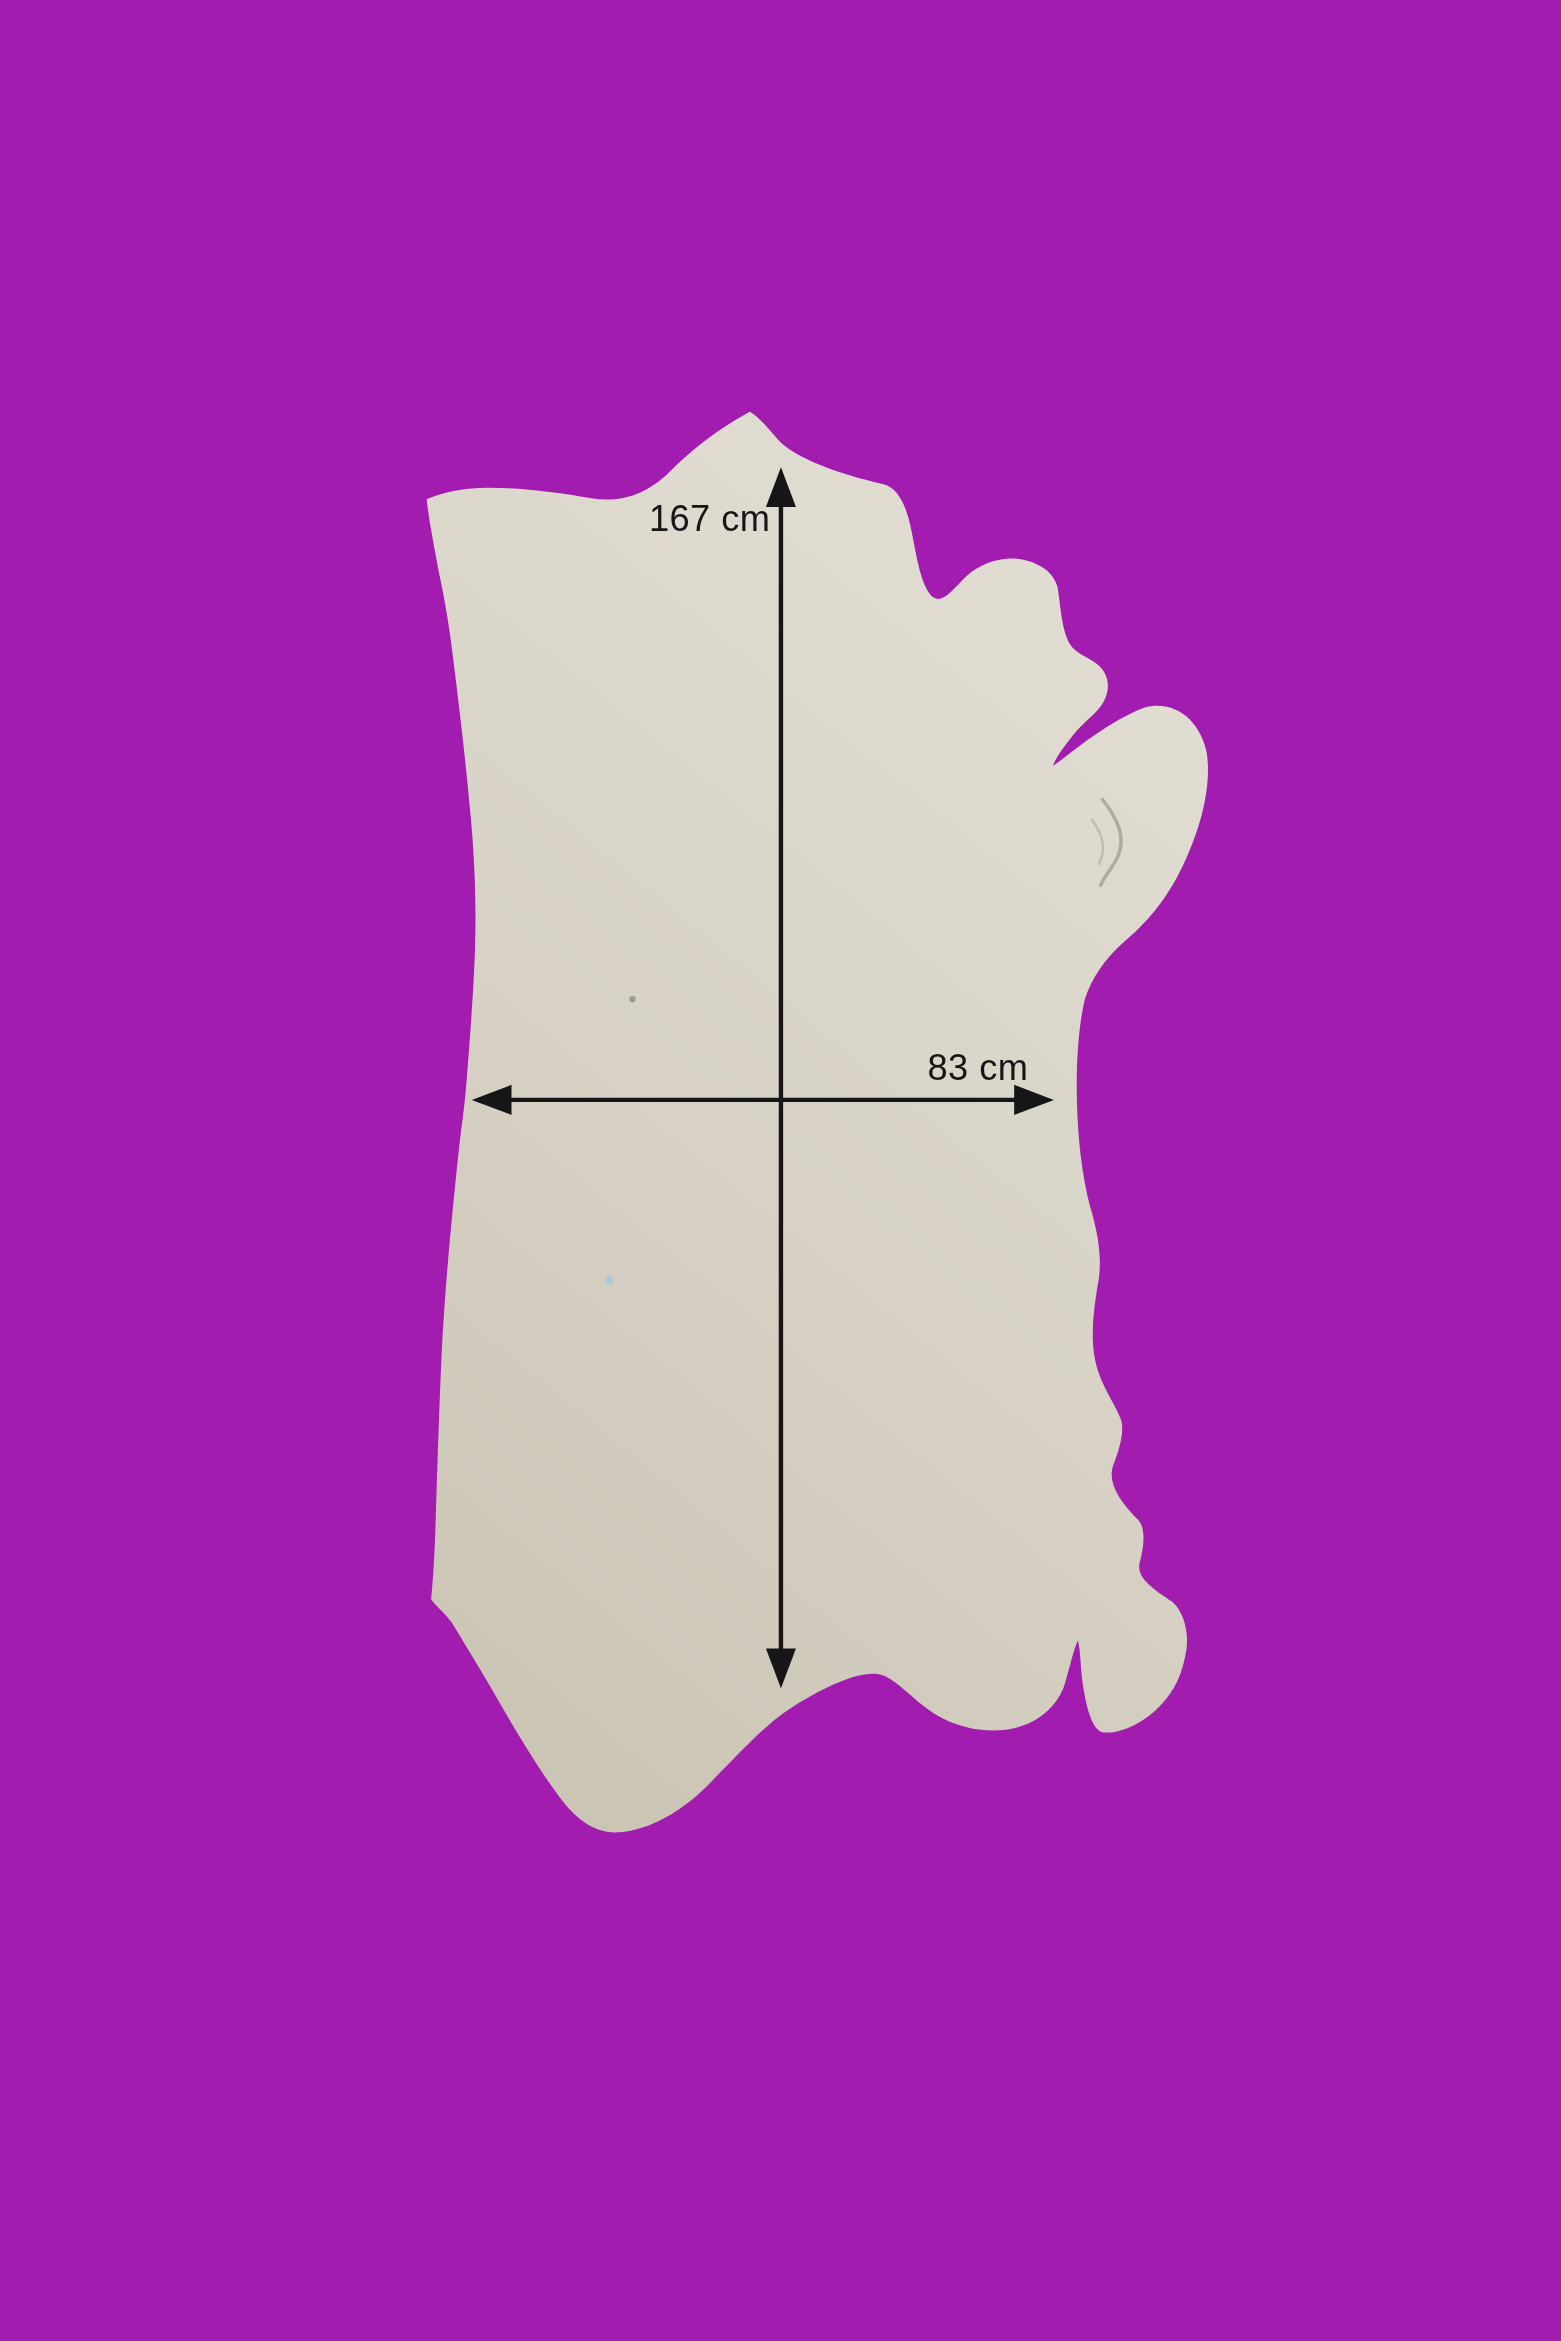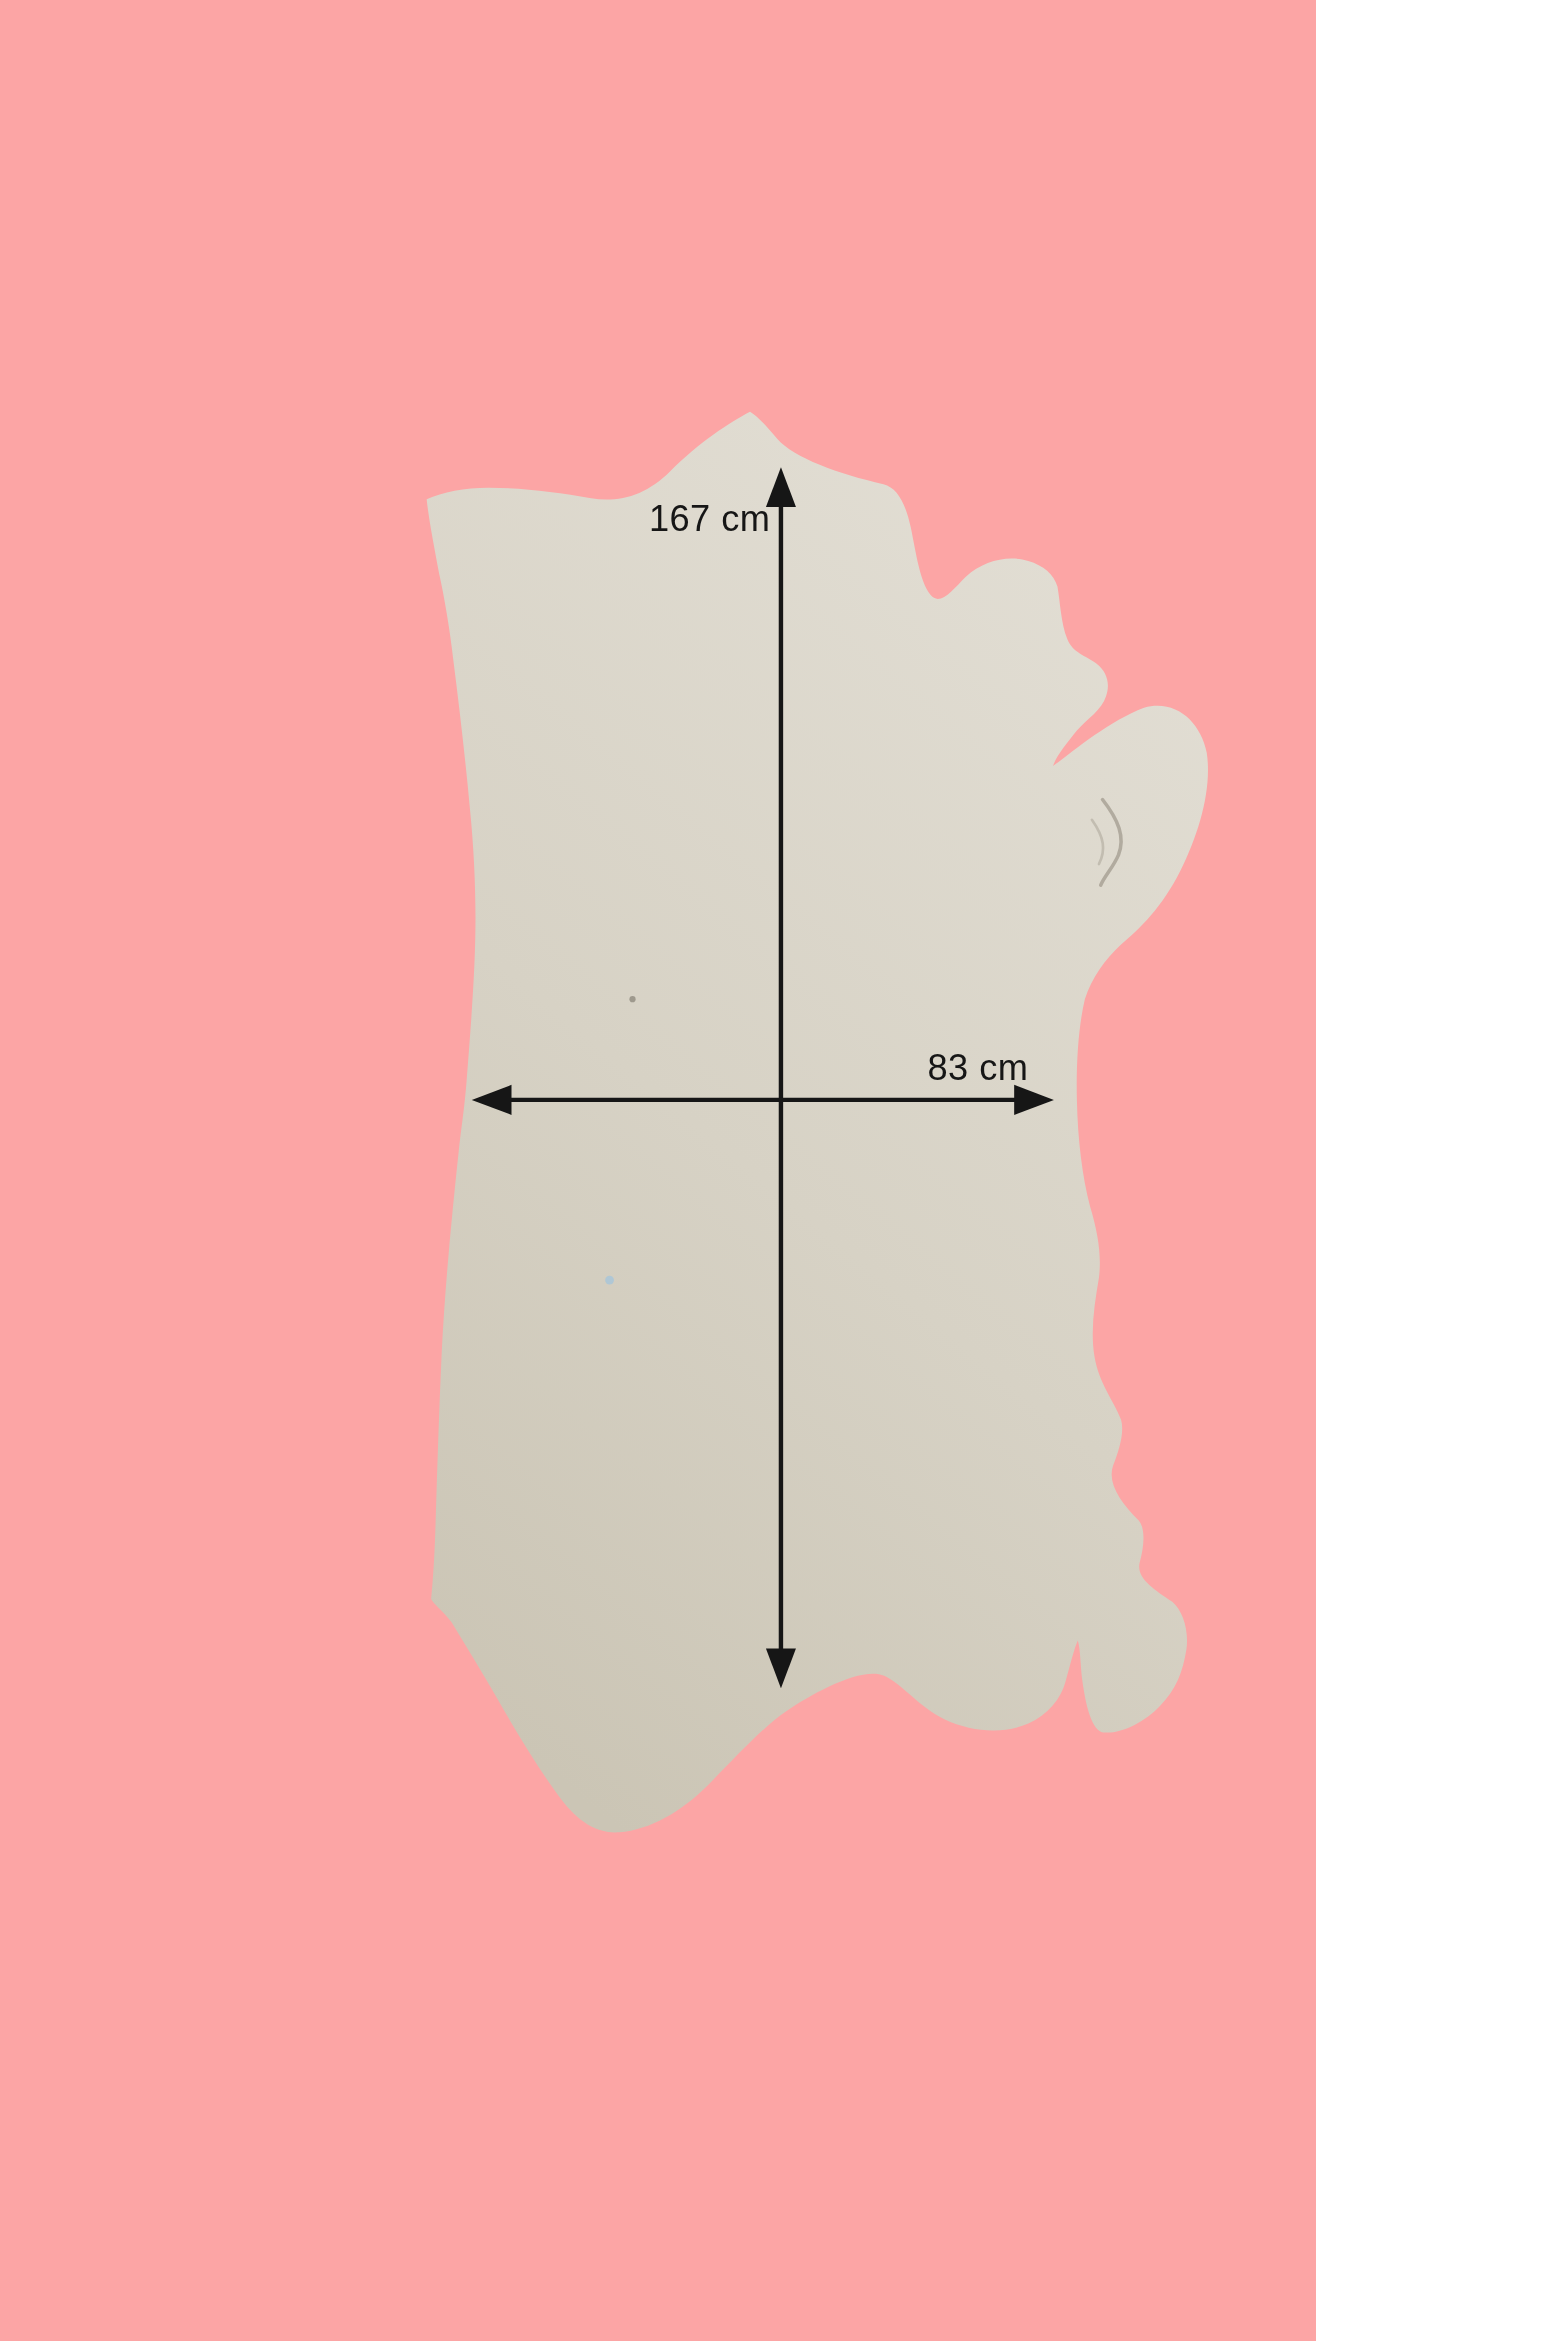--- a/index.html
+++ b/index.html
@@ -3,23 +3,23 @@
 <meta charset="utf-8">
 <style>
   html, body {
     margin: 0;
     padding: 0;
     background: #ffffff;
     font-family: "Liberation Sans", "DejaVu Sans", sans-serif;
   }
   .screenshot {
     position: relative;
-    width: 1316px;
+    width: 1561px;
     height: 2342px;
-    background: #fca5a5;
+    background: #a21caf;
     overflow: hidden;
   }
   .photo-svg {
     position: absolute;
     left: 0;
     top: 0;
     width: 1561px;
     height: 2342px;
     display: block;
   }

